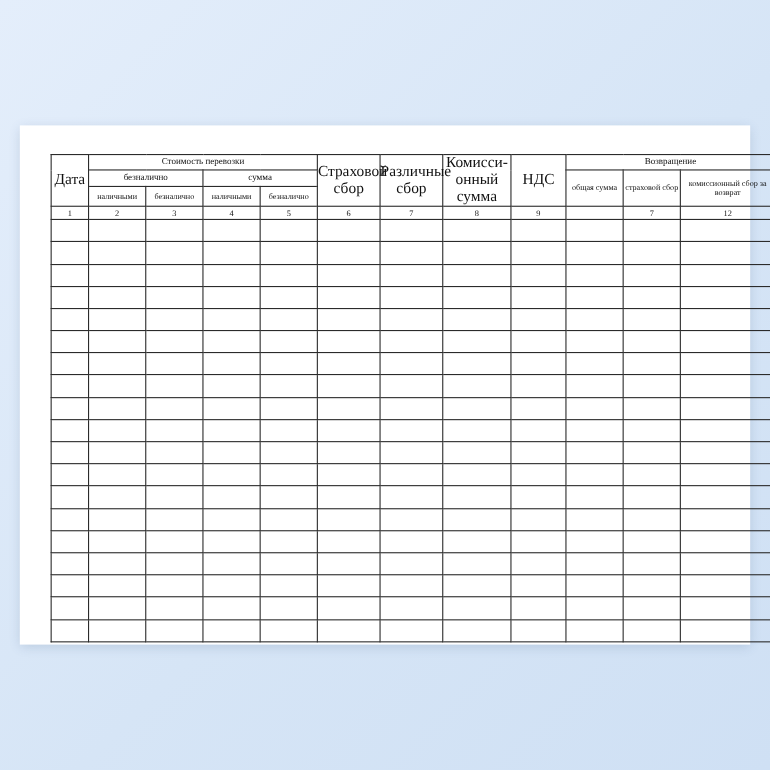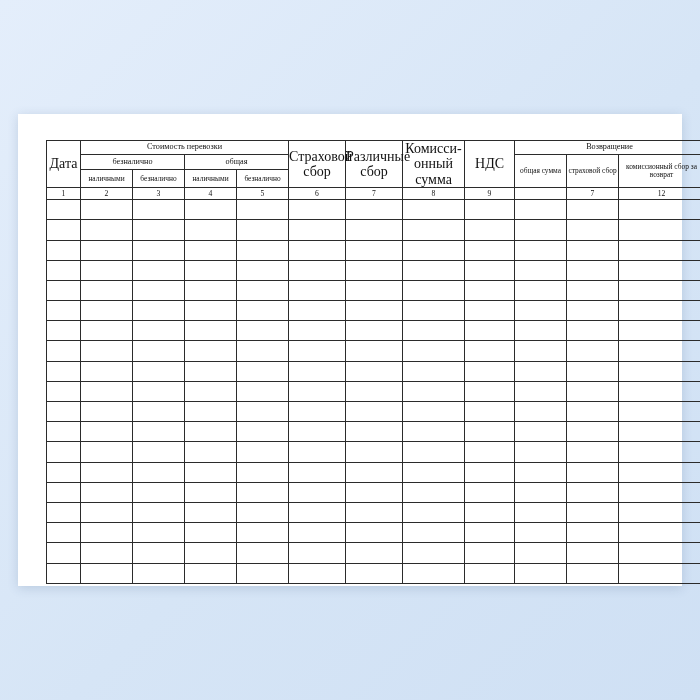--- a/index.html
+++ b/index.html
@@ -112,21 +112,21 @@
             <td rowspan="3" class="hspan">Дата</td>
             <td colspan="4" class="hgroup">Стоимость перевозки</td>
             <td rowspan="3" class="hspan">Страховой сбор</td>
             <td rowspan="3" class="hspan">Различные сбор</td>
             <td rowspan="3" class="hspan">Комисси-онный сумма</td>
             <td rowspan="3" class="hspan">НДС</td>
             <td colspan="3" class="hgroup">Возвращение</td>
           </tr>
           <tr>
             <td colspan="2" class="hgroup">безналично</td>
-            <td colspan="2" class="hgroup">общая</td>
+            <td colspan="2" class="hgroup">сумма</td>
             <td rowspan="2" class="hsub">общая сумма</td>
             <td rowspan="2" class="hsub">страховой сбор</td>
             <td rowspan="2" class="hsub">комиссионный сбор за возврат</td>
           </tr>
           <tr>
             <td class="hsub">наличными</td>
             <td class="hsub">безналично</td>
             <td class="hsub">наличными</td>
             <td class="hsub">безналично</td>
           </tr>

